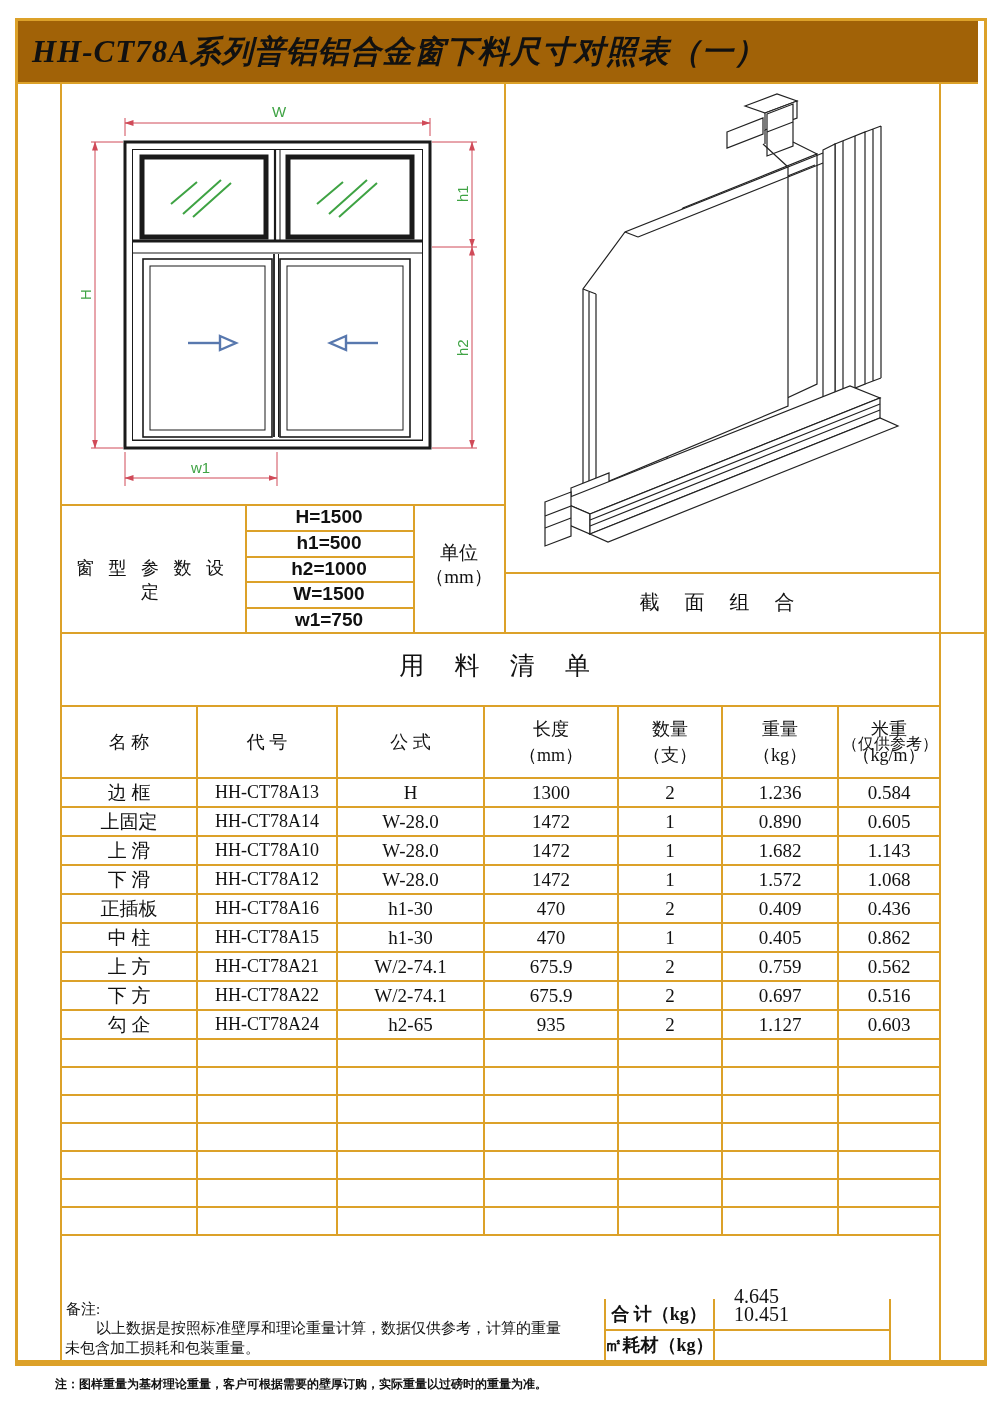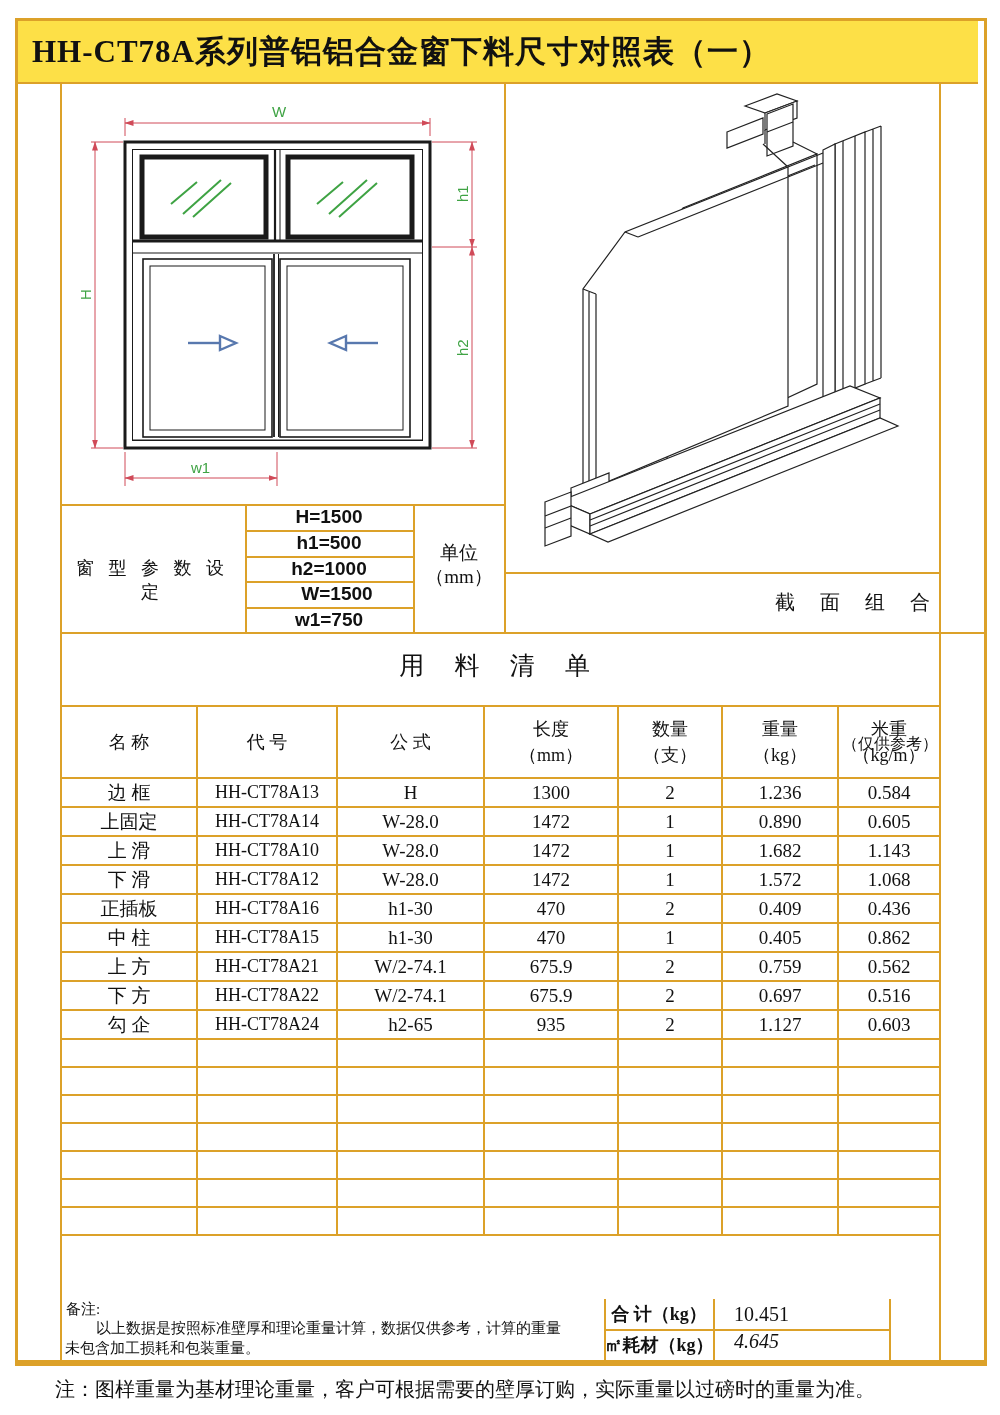--- a/index.html
+++ b/index.html
@@ -1,52 +1,52 @@
 <!DOCTYPE html>
 <html><head>
 <meta charset="utf-8">
 <style>
   html,body{margin:0;padding:0;background:#ffffff;}
   #page{position:relative;width:1000px;height:1415px;background:#ffffff;overflow:hidden;
         font-family:"Liberation Serif","DejaVu Serif",serif;color:#111;}
   
   .frame{position:absolute;left:15px;top:18px;width:966px;height:1339px;
          border:3px solid #DCA129;border-bottom:6px solid #DCA129;}
-  .titlebar{position:absolute;left:18px;top:21px;width:960px;height:61px;background:#fde047;
-            border-bottom:2px solid #DCA129;}
+  .titlebar{position:absolute;left:18px;top:21px;width:960px;height:61px;background:#a16207;
+            border-bottom:2px solid #DCA129;font-style:italic;}
   .titlebar h1{margin:0;padding:10px 0 0 14px;font-size:31px;font-weight:bold;letter-spacing:1px;}
   
   .vline{position:absolute;width:2px;background:#DCA129;}
   .hline{position:absolute;height:2px;background:#DCA129;}
   
   .abs{position:absolute;}
   .ctr{text-align:center;}
   
   .param-label{left:60px;top:556px;width:185px;font-size:18px;letter-spacing:5px;}
   .param-val{left:245px;width:168px;height:26px;line-height:26px;font-size:19px;font-weight:bold;
              font-family:"Liberation Sans","DejaVu Sans",sans-serif;}
   .unit-cell{left:413px;top:541px;width:92px;font-size:19px;line-height:24px;}
-  .section-caption{left:504px;top:589px;width:436px;font-size:20px;letter-spacing:10px;text-align:right;}
+  .section-caption{left:504px;top:589px;width:436px;font-size:20px;letter-spacing:10px;}
   
   .bom-title{left:61px;top:649px;width:879px;font-size:25px;letter-spacing:12px;}
   .ref-note{left:740px;top:686px;width:198px;text-align:right;font-size:16px;margin-top:48px;}
   table.bom{position:absolute;left:60px;top:705px;width:880px;border-collapse:collapse;table-layout:fixed;}
   table.bom th,table.bom td{border:2px solid #DCA129;text-align:center;padding:0;overflow:hidden;}
   table.bom thead th{height:70px;font-weight:normal;font-size:18px;line-height:26px;}
   table.bom tbody tr{height:29px;}
   table.bom tbody tr.empty{height:28px;}
   table.bom td{font-size:19px;}
   table.bom td.c1{font-size:18px;}
   
   .remark-label{left:66px;top:1300px;font-size:15px;}
   .remark-l1{left:96px;top:1319px;font-size:15px;}
   .remark-l2{left:65px;top:1339px;font-size:15px;}
   .tot-label{left:604px;width:110px;height:31px;line-height:31px;font-size:18px;font-weight:bold;}
   .tot-value{left:714px;width:176px;height:31px;line-height:31px;font-size:20px;text-align:left;padding-left:20px;box-sizing:border-box;}
-  .bottom-note{left:55px;top:1376px;font-size:20px;}
+  .bottom-note{left:55px;top:1376px;font-size:12px;font-weight:bold;}
   svg text{font-family:"Liberation Sans","DejaVu Sans",sans-serif;}
 </style>
 </head>
 <body>
 
 <div id="page">
 
   <div class="frame"></div>
 
   <div class="titlebar">
@@ -159,21 +159,21 @@
   <div class="vline" style="left:413px;top:504px;height:129px;"></div>
   <div class="hline" style="left:245px;top:530px;width:170px;"></div>
   <div class="hline" style="left:245px;top:556px;width:170px;"></div>
   <div class="hline" style="left:245px;top:581px;width:170px;"></div>
   <div class="hline" style="left:245px;top:607px;width:170px;"></div>
 
   <div class="abs ctr param-label">窗 型 参 数 设 定</div>
   <div class="abs ctr param-val" style="top:504px;">H=1500</div>
   <div class="abs ctr param-val" style="top:530px;">h1=500</div>
   <div class="abs ctr param-val" style="top:556px;">h2=1000</div>
-  <div class="abs ctr param-val" style="top:581px;padding-left:8px;">W=1500</div>
+  <div class="abs ctr param-val" style="top:581px;">W=1500</div>
   <div class="abs ctr param-val" style="top:607px;">w1=750</div>
   <div class="abs ctr unit-cell">
     <div>单位</div>
     <div>（mm）</div>
   </div>
 
   <div class="abs ctr bom-title">用 料 清 单</div>
   <div class="abs ref-note">（仅供参考）</div>
 
   <table class="bom">
@@ -361,17 +361,17 @@
   <div class="vline" style="left:713px;top:1299px;height:63px;"></div>
   <div class="vline" style="left:889px;top:1299px;height:63px;"></div>
   <div class="hline" style="left:604px;top:1329px;width:287px;"></div>
 
   <div class="abs remark-label">备注:</div>
   <div class="abs remark-l1">以上数据是按照标准壁厚和理论重量计算，数据仅供参考，计算的重量</div>
   <div class="abs remark-l2">未包含加工损耗和包装重量。</div>
   <div class="abs ctr tot-label" style="top:1299px;text-align:center;">合 计（kg）</div>
   <div class="abs tot-value" style="top:1299px;">10.451</div>
   <div class="abs ctr tot-label" style="top:1330px;">㎡耗材（kg）</div>
-  <div class="abs tot-value" style="top:1326px;font-style:italic;">4.645</div>
+  <div class="abs tot-value" style="top:1281px;">4.645</div>
 
   <div class="abs bottom-note">注：图样重量为基材理论重量，客户可根据需要的壁厚订购，实际重量以过磅时的重量为准。</div>
 
 </div>
 
 </body></html>

